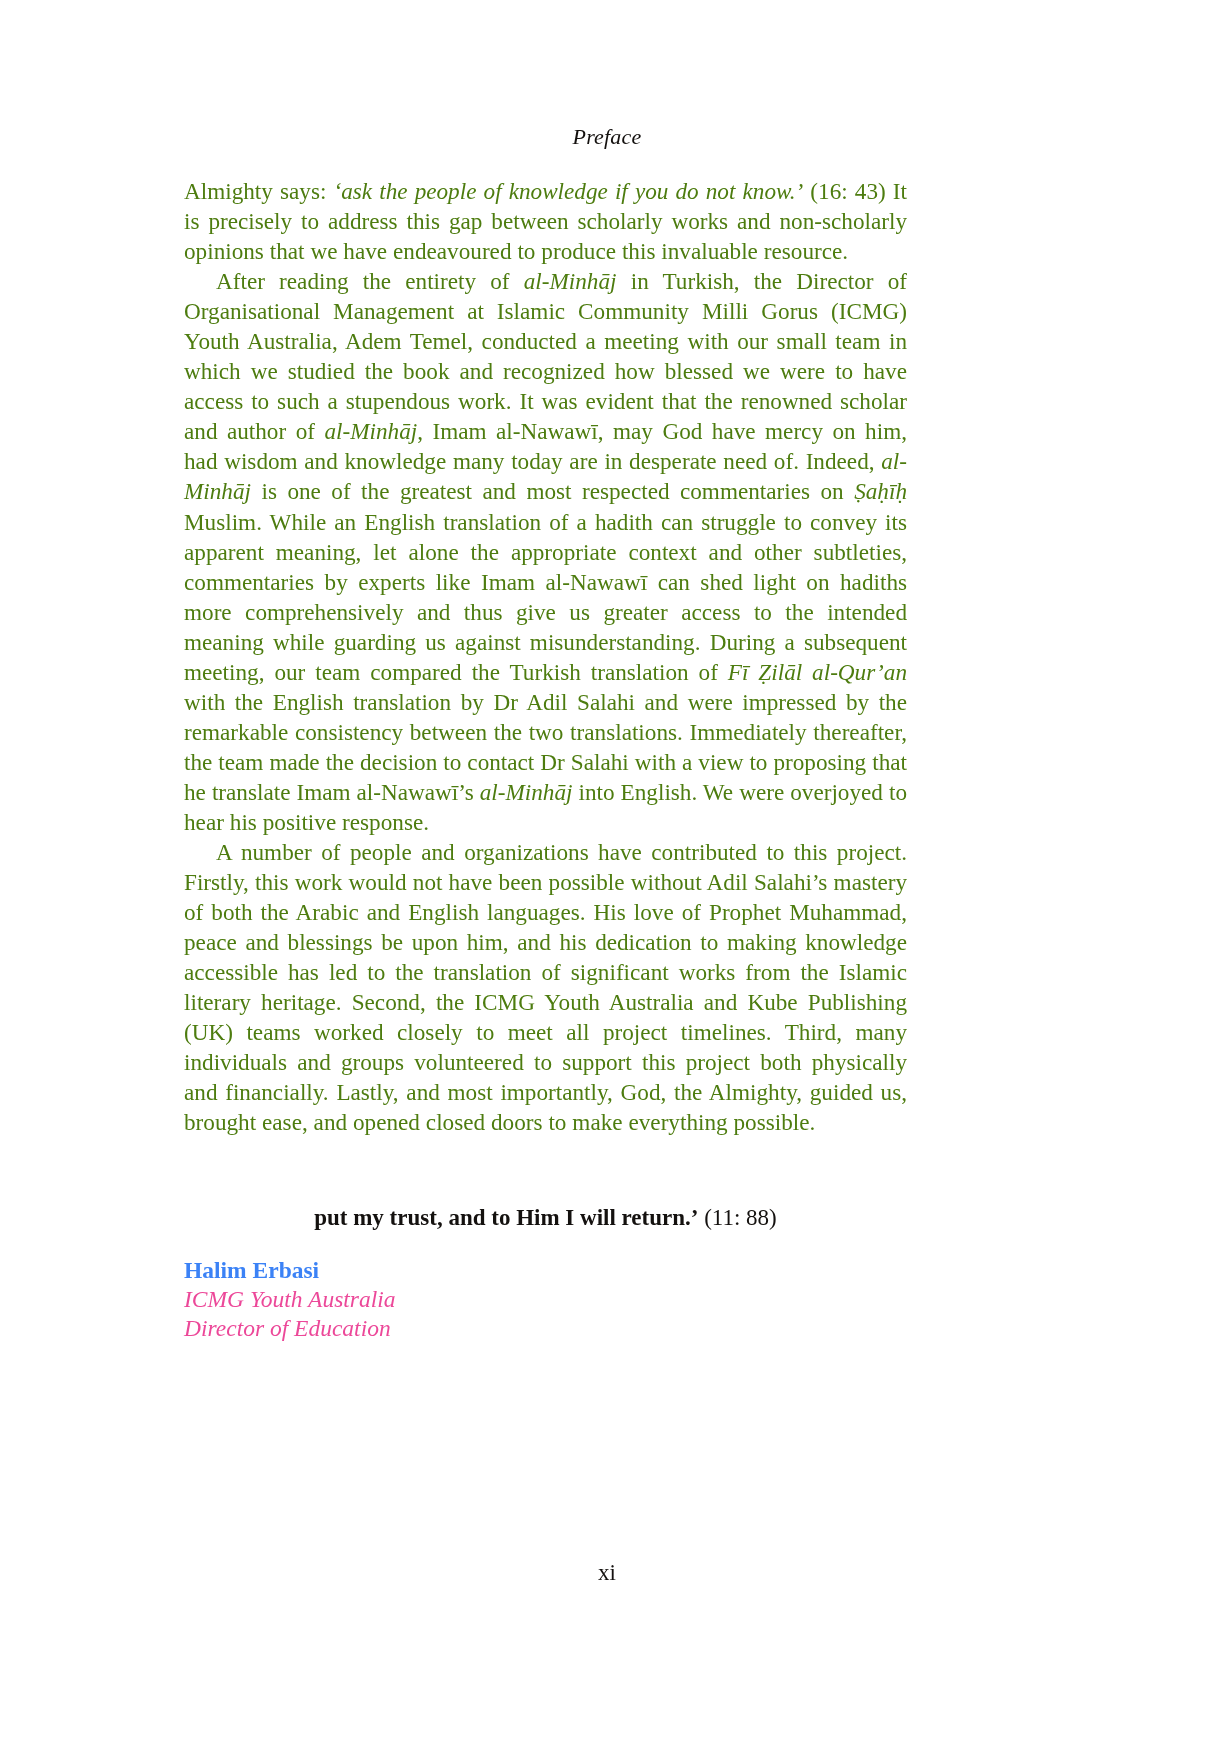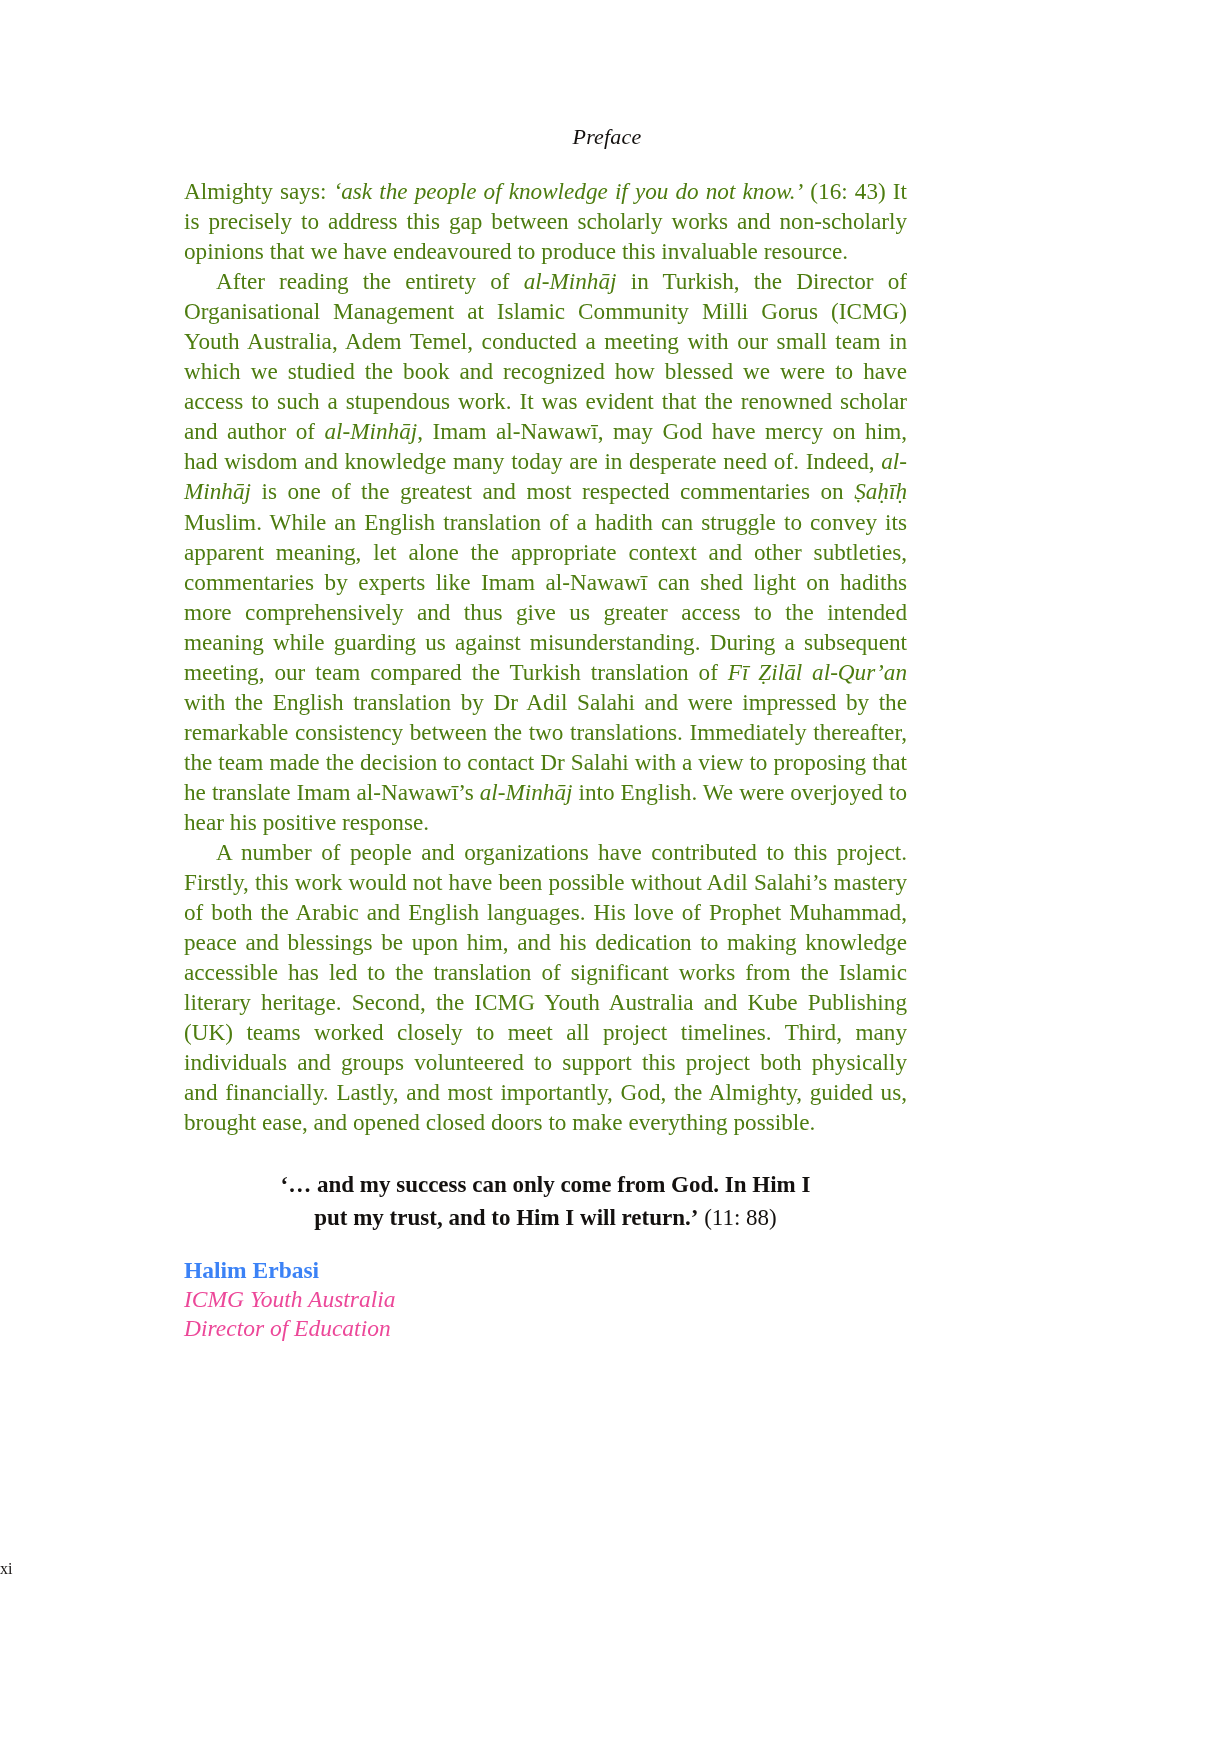--- a/index.html
+++ b/index.html
@@ -96,43 +96,43 @@
     font-size: 23.5px;
     line-height: 29px;
     color: #ec4899;
   }
 
   .folio {
     position: absolute;
     top: 1560px;
     left: 0;
     width: 1214px;
-    text-align: left;
-    font-size: 16px;
+    text-align: center;
+    font-size: 23px;
     color: #14110f;
   }
 </style>
 </head>
 <body>
 
 <div class="page">
 
   <div class="running-head">Preface</div>
 
   <div class="text-block">
 
     <p class="body" id="para-1"><span>Almighty says: </span><span class="it">‘ask the people of knowledge if you do not know.’</span><span> (16: 43) It is precisely to address this gap between scholarly works and non-scholarly opinions that we have endeavoured to produce this invaluable resource.</span></p>
     <p class="body indent" id="para-2"><span>After reading the entirety of </span><span class="it">al-Minhāj</span><span> in Turkish, the Director of Organisational Management at Islamic Community Milli Gorus (ICMG) Youth Australia, Adem Temel, conducted a meeting with our small team in which we studied the book and recognized how blessed we were to have access to such a stupendous work. It was evident that the renowned scholar and author of </span><span class="it">al-Minhāj</span><span>, Imam al-Nawawī, may God have mercy on him, had wisdom and knowledge many today are in desperate need of. Indeed, </span><span class="it">al-Minhāj</span><span> is one of the greatest and most respected commentaries on </span><span class="it">Ṣaḥīḥ</span><span> Muslim. While an English translation of a hadith can struggle to convey its apparent meaning, let alone the appropriate context and other subtleties, commentaries by experts like Imam al-Nawawī can shed light on hadiths more comprehensively and thus give us greater access to the intended meaning while guarding us against misunderstanding. During a subsequent meeting, our team compared the Turkish translation of </span><span class="it">Fī Ẓilāl al-Qur’an</span><span> with the English translation by Dr Adil Salahi and were impressed by the remarkable consistency between the two translations. Immediately thereafter, the team made the decision to contact Dr Salahi with a view to proposing that he translate Imam al-Nawawī’s </span><span class="it">al-Minhāj</span><span> into English. We were overjoyed to hear his positive response.</span></p>
     <p class="body indent" id="para-3"><span>A number of people and organizations have contributed to this project. Firstly, this work would not have been possible without Adil Salahi’s mastery of both the Arabic and English languages. His love of Prophet Muhammad, peace and blessings be upon him, and his dedication to making knowledge accessible has led to the translation of significant works from the Islamic literary heritage. Second, the ICMG Youth Australia and Kube Publishing (UK) teams worked closely to meet all project timelines. Third, many individuals and groups volunteered to support this project both physically and financially. Lastly, and most importantly, God, the Almighty, guided us, brought ease, and opened closed doors to make everything possible.</span></p>
 
   </div>
 
   <div class="pullquote-wrap">
     <p class="pullquote">
-      <span>‘… and my success can only come from God. In Him I</span><br>
+      <br>
       <span>put my trust, and to Him I will return.’</span><span class="ref"> (11: 88)</span>
     </p>
   </div>
 
   <div class="signature">
     <div class="sig-name">Halim Erbasi</div>
     <div class="sig-line">ICMG Youth Australia</div>
     <div class="sig-line">Director of Education</div>
   </div>
 

